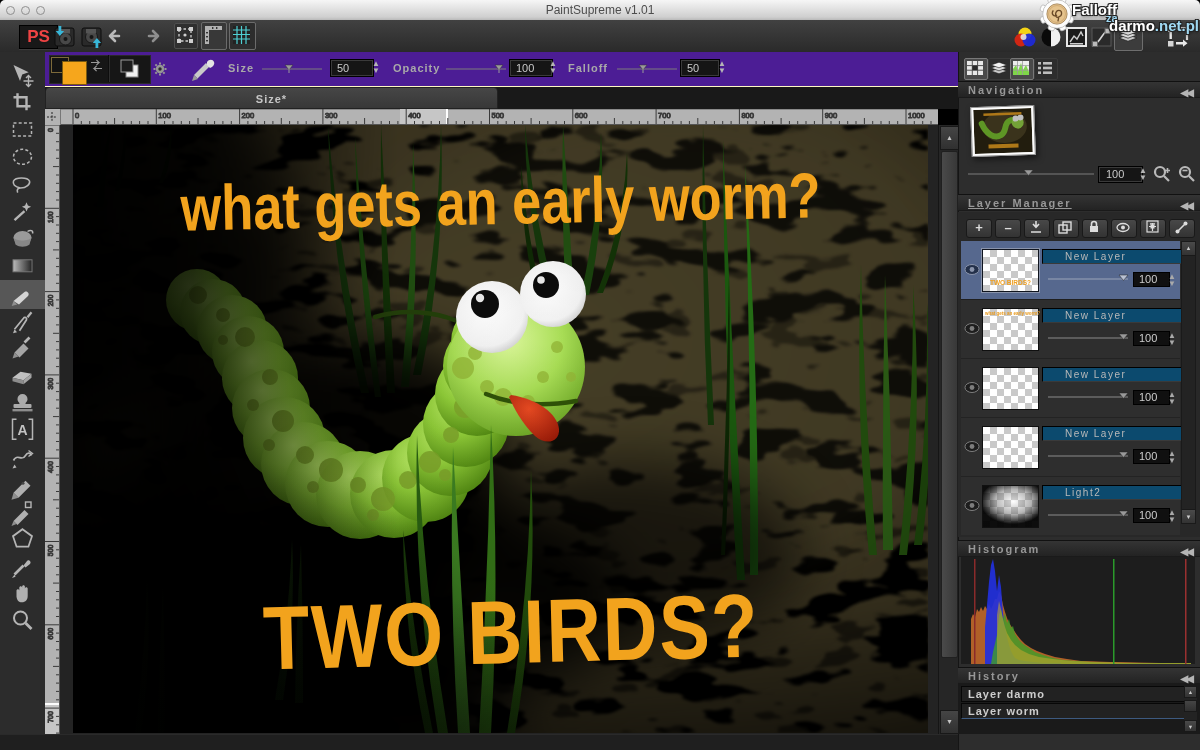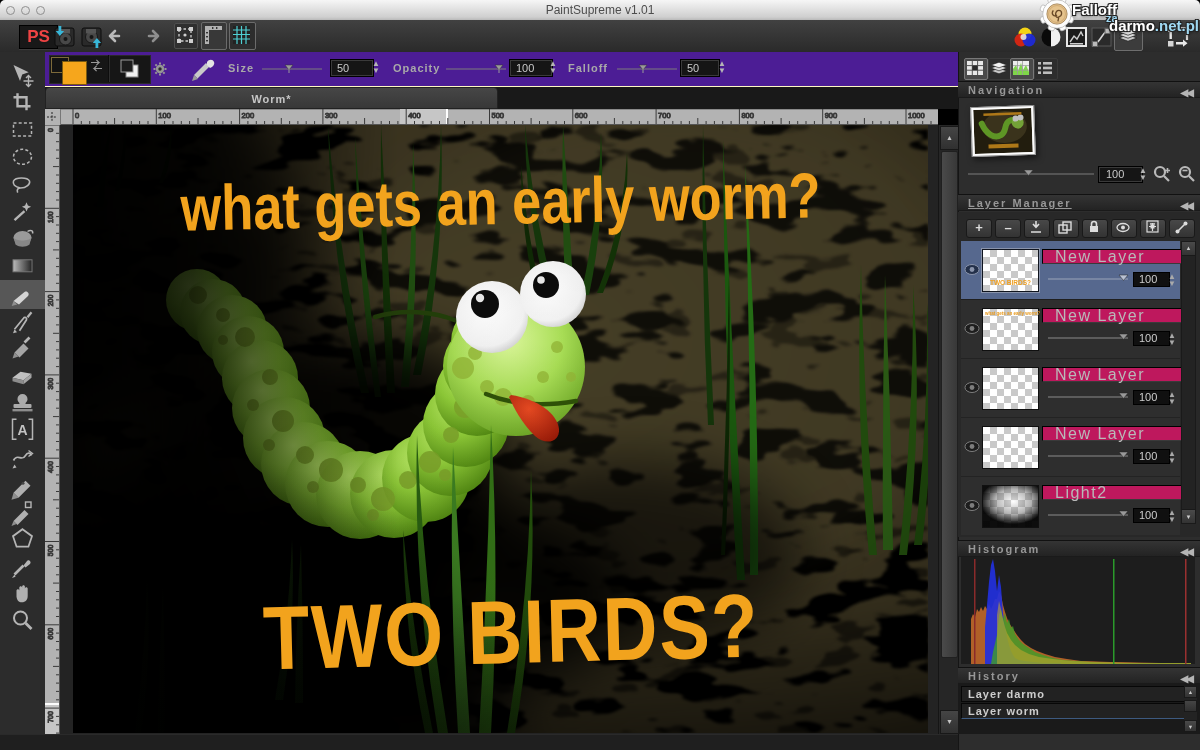--- a/index.html
+++ b/index.html
@@ -2,21 +2,21 @@
 <html><head><meta charset="utf-8">
 <style>
 html,body{margin:0;padding:0;background:#000;}
 body{width:1200px;height:750px;position:relative;overflow:hidden;font-family:"Liberation Sans",sans-serif;}
 .abs{position:absolute;}
 .hdr{position:absolute;left:958px;width:242px;height:17px;background:linear-gradient(#343434,#232323);border-top:1px solid #111;border-bottom:1px solid #1a1a1a;color:#979797;font-size:11px;font-weight:bold;letter-spacing:2px;line-height:17px;padding-left:10px;box-sizing:border-box;}
 .hdr .cl{position:absolute;right:8px;top:2px;color:#b5b5b5;font-size:10px;letter-spacing:-2px;font-weight:bold;}
 .vbox{background:#151515;border:1px solid #000;box-shadow:0 0 0 1px #3a3a3a inset;color:#c9c9c9;}
 .checker{background-color:#fff;background-image:linear-gradient(45deg,#c9c9c9 25%,transparent 25%,transparent 75%,#c9c9c9 75%),linear-gradient(45deg,#c9c9c9 25%,transparent 25%,transparent 75%,#c9c9c9 75%);background-size:14px 14px;background-position:0 0,7px 7px;}
 .lrow{position:absolute;left:961px;width:219px;height:55px;}
-.lname{position:absolute;left:81px;top:8px;width:130px;height:13px;background:#be185d;border:1px solid #000;border-bottom:1px solid #3a3a3a;color:#b9b9b9;font-size:16px;letter-spacing:1.5px;line-height:13px;padding-left:12px;}
+.lname{position:absolute;left:81px;top:8px;width:130px;height:13px;background:#0c4a6e;border:1px solid #000;border-bottom:1px solid #3a3a3a;color:#b9b9b9;font-size:10px;letter-spacing:1.5px;line-height:13px;padding-left:22px;}
 .lval{position:absolute;left:172px;top:31px;width:30px;height:13px;background:#101010;border:1px solid #000;color:#cdcdcd;font-size:11px;line-height:13px;padding-left:5px;}
 .lstep{position:absolute;left:207px;top:32px;color:#aaa;font-size:8px;line-height:7px;}
 .stepper{color:#b5b5b5;font-size:8px;line-height:7px;text-align:center;}
 </style></head>
 <body>
 
 <div class="abs" style="left:0;top:0;width:1200px;height:20px;background:linear-gradient(#f6f6f6,#cfcfcf 85%,#b9b9b9);border-bottom:1px solid #8a8a8a;border-radius:5px 5px 0 0;">
   <div class="abs" style="left:6px;top:6px;width:7px;height:7px;border:1.5px solid #8f8f8f;border-radius:50%;"></div>
   <div class="abs" style="left:21px;top:6px;width:7px;height:7px;border:1.5px solid #8f8f8f;border-radius:50%;"></div>
   <div class="abs" style="left:36px;top:6px;width:7px;height:7px;border:1.5px solid #8f8f8f;border-radius:50%;"></div>
@@ -252,21 +252,21 @@
   <svg class="abs" style="left:570px;top:10px" width="64" height="14" viewBox="0 0 64 14">
     <line x1="2" y1="7" x2="62" y2="7" stroke="#7d7d7d" stroke-width="1.2"></line>
     <path d="M24,3 l8,0 -4,5 z" fill="#9a9a9a" stroke="#333" stroke-width=".5"></path>
       <line x1="28" y1="7" x2="28" y2="11" stroke="#9a9a9a"></line>
   </svg>
   <div class="abs vbox" style="left:635px;top:7px;width:32px;height:16px;font-size:11px;line-height:16px;padding-left:6px;">50</div>
   <div class="abs stepper" style="left:673px;top:8px;">▲<br>▼</div>
 </div>
 
 <div class="abs" style="left:45px;top:87px;width:913px;height:22px;background:#191919;">
-  <div class="abs" style="left:0;top:0;width:453px;height:22px;background:linear-gradient(#464646,#383838);border:1px solid #222;border-radius:4px 4px 0 0;box-sizing:border-box;color:#c6c6c6;font-size:11px;font-weight:bold;letter-spacing:1px;text-align:center;line-height:22px;">Worm*</div>
+  <div class="abs" style="left:0;top:0;width:453px;height:22px;background:linear-gradient(#464646,#383838);border:1px solid #222;border-radius:4px 4px 0 0;box-sizing:border-box;color:#c6c6c6;font-size:11px;font-weight:bold;letter-spacing:1px;text-align:center;line-height:22px;">Size*</div>
 </div>
 
 <svg class="abs" style="left:45px;top:109px" width="893" height="16" viewBox="0 0 893 16">
   <rect width="893" height="16" fill="#b3b3b3"></rect>
   <rect width="893" height="1" y="0" fill="#8a8a8a"></rect>
   <rect x="355" y="0" width="47" height="16" fill="#c6c6c6"></rect>
   <rect x="401" y="0" width="2" height="16" fill="#fdfdfd"></rect>
   <g stroke="#3a3a3a">
     <g id="mnr">
         <line x1="28.0" y1="0" x2="28.0" y2="16" stroke-width="1"></line>

